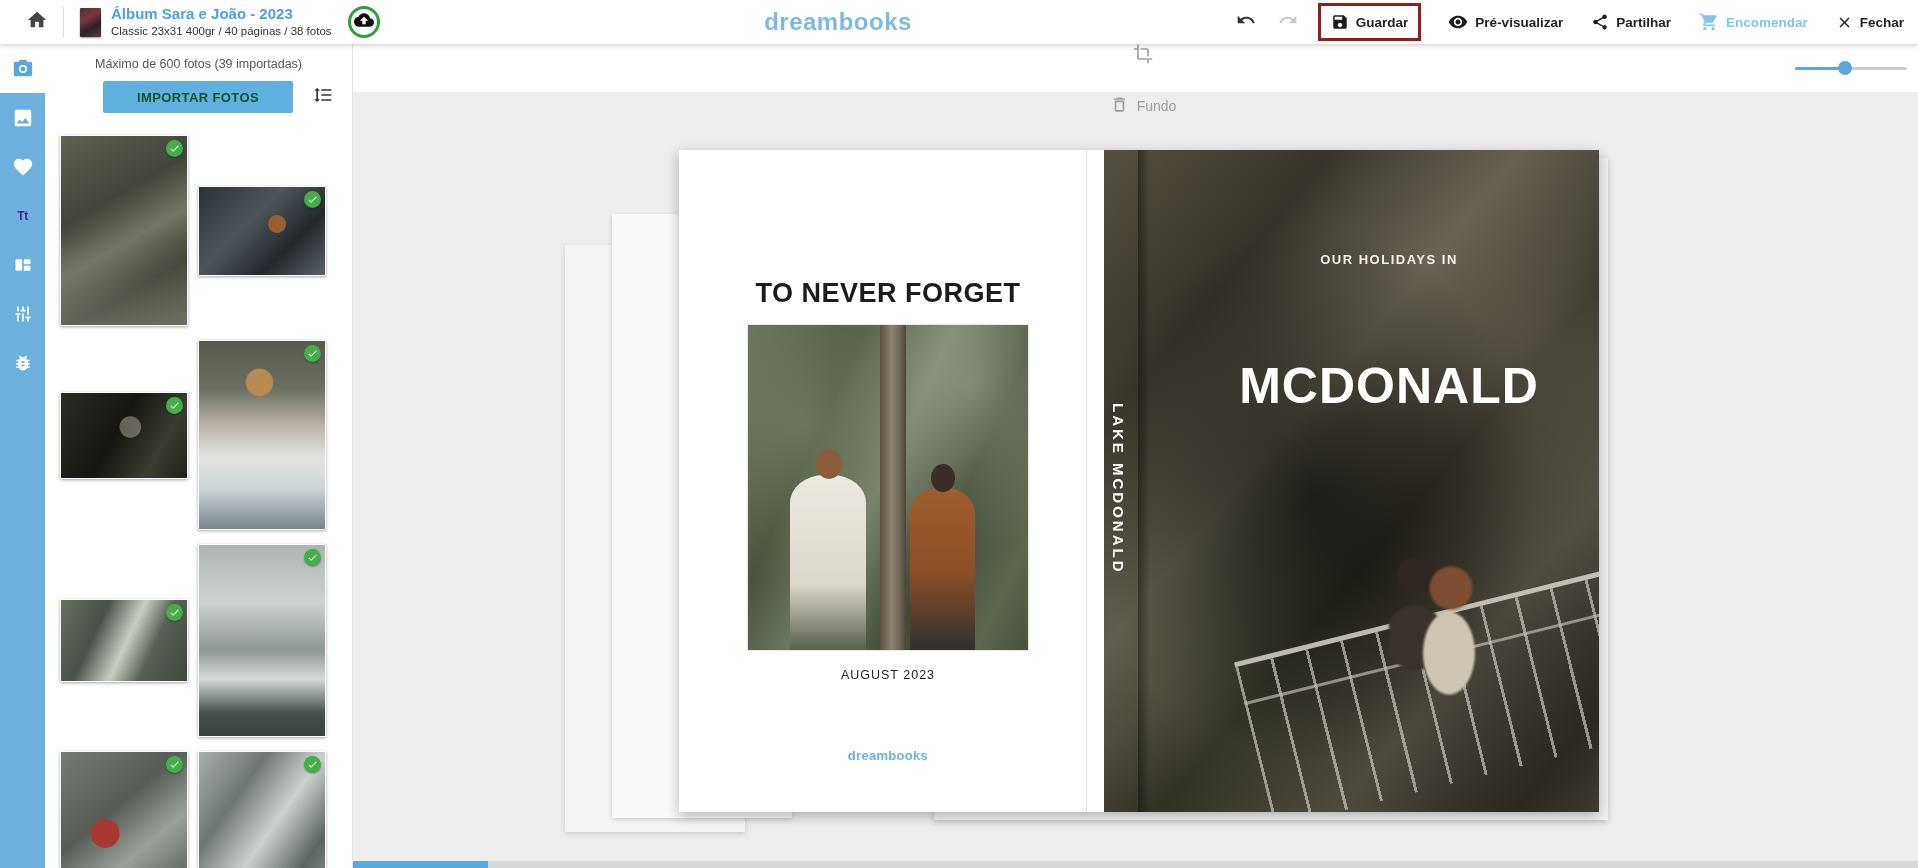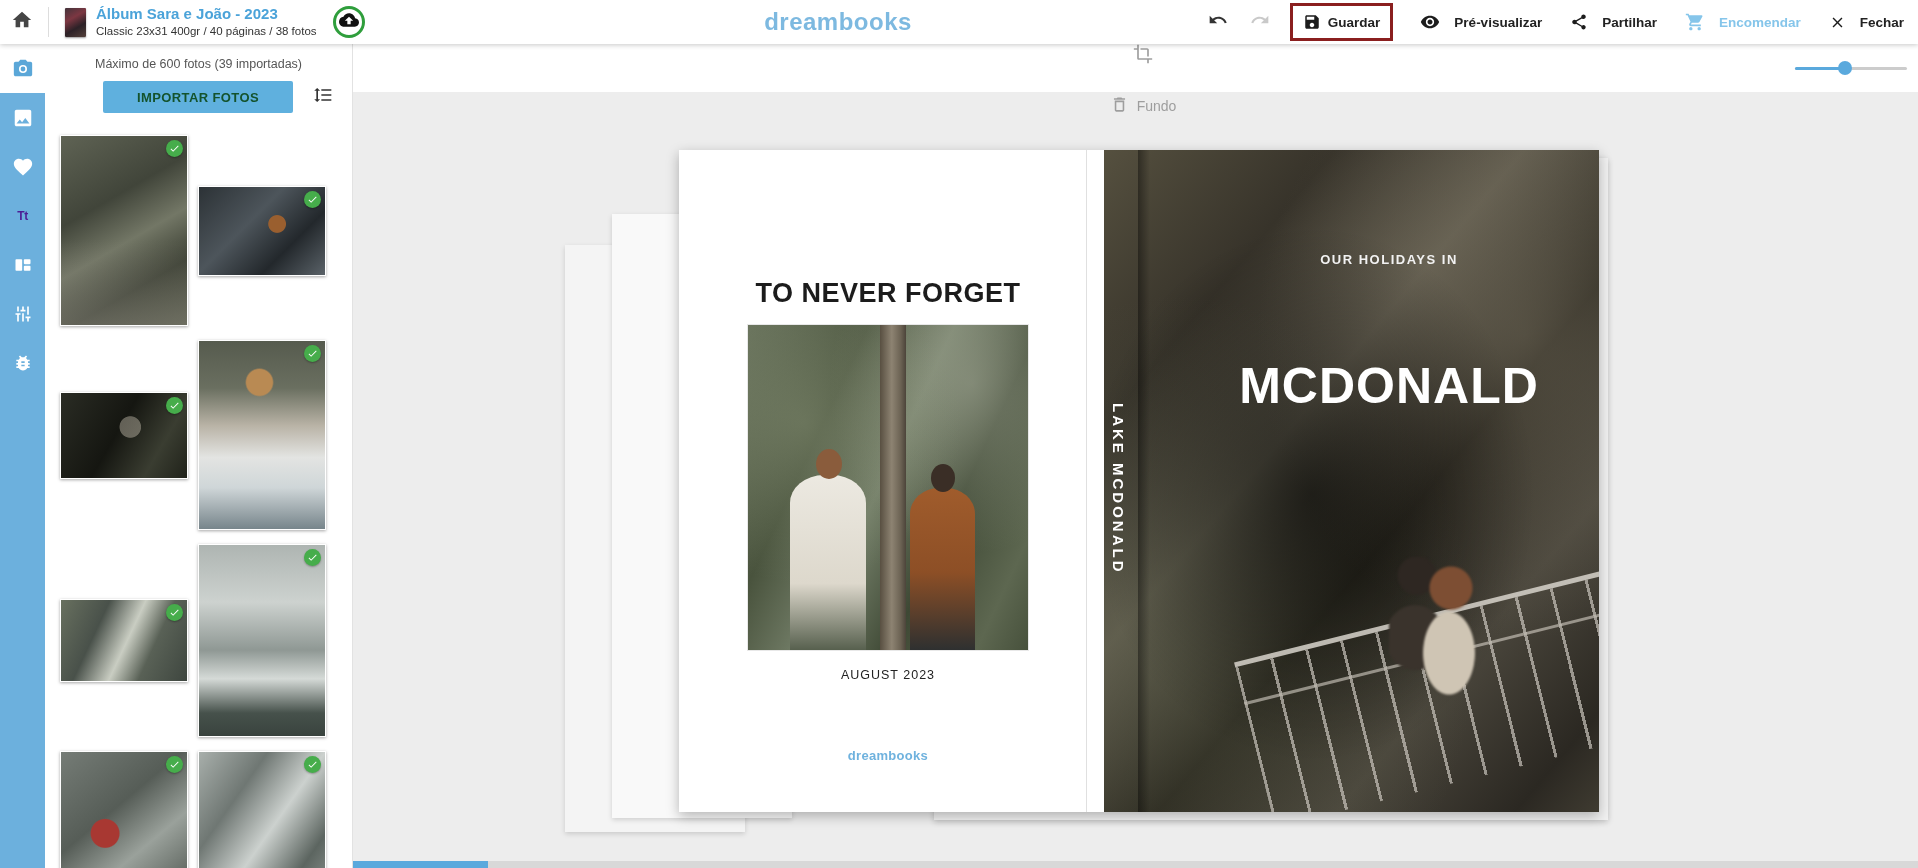--- a/index.html
+++ b/index.html
@@ -1,39 +1,39 @@
 <!DOCTYPE html>
 <html><head>
 <meta charset="utf-8">
 <style>
   * { box-sizing: border-box; margin: 0; padding: 0; }
   html,body { width:1918px; height:868px; overflow:hidden; background:#ededed;
     font-family:"Liberation Sans", sans-serif; }
 
   
   .topbar { position:fixed; left:0; top:0; width:1918px; height:44px; background:#fff;
-    box-shadow:0 1px 5px rgba(0,0,0,.22); z-index:100; display:flex; align-items:center; }
+    box-shadow:0 1px 5px rgba(0,0,0,.22); z-index:100; display:flex; align-items:center;padding-left:15px; }
   .tb-home { width:44px; height:44px; display:flex; align-items:center; justify-content:center; cursor:pointer; }
   .tb-divider { width:1px; height:30px; background:#ddd; margin:0 8px 0 4px; }
   .tb-albthumb { width:21px; height:29px; margin:0 10px 0 8px; border-radius:1px;
     background:linear-gradient(150deg,#43333a 0%,#7c3742 35%,#2c2127 65%,#54403a 100%);
     box-shadow:0 1px 2px rgba(0,0,0,.4); }
   .tb-albtext { line-height:1.25; }
   .tb-albtitle { color:#4ba3d9; font-size:15px; font-weight:700; cursor:pointer; }
   .tb-albsub { color:#333; font-size:11.5px; }
   .tb-upload { width:32px; height:32px; margin-left:16px; border:3px solid #2f9e3c; border-radius:50%;
     display:flex; align-items:center; justify-content:center; background:#fff; cursor:pointer; }
   .tb-logo { position:absolute; left:838px; top:50%; transform:translate(-50%,-50%);
     color:#7db9e0; font-size:24px; font-weight:600; letter-spacing:.5px; }
   .tb-right { margin-left:auto; display:flex; align-items:center; padding-right:14px; }
   .tb-act { display:flex; align-items:center; gap:7px; font-size:13.5px; color:#222;
     font-weight:600; cursor:pointer; white-space:nowrap; }
   .tb-act svg { display:block; }
   .iconbtn { width:26px; height:26px; display:flex; align-items:center; justify-content:center; cursor:pointer; }
-  .gap28 { margin-left:28px;gap:14px; }
+  .gap28 { margin-left:28px; }
   .gap16 { margin-left:16px; }
   .guardar-wrap { position:relative; padding:9px 12px; margin-left:18px; }
   .guardar-hl { position:absolute; inset:-1px; border:3px solid #8a1f1f; pointer-events:none; }
   .order { color:#85c5ea; }
 
   
   .sidebar { position:fixed; left:0; top:44px; width:45px; bottom:0; background:#6cb0dd; z-index:40; }
   .sb-item { width:45px; height:49px; display:flex; align-items:center; justify-content:center; cursor:pointer; }
   .sb-item.active { background:#fff; }
   .sb-item svg { display:block; }

